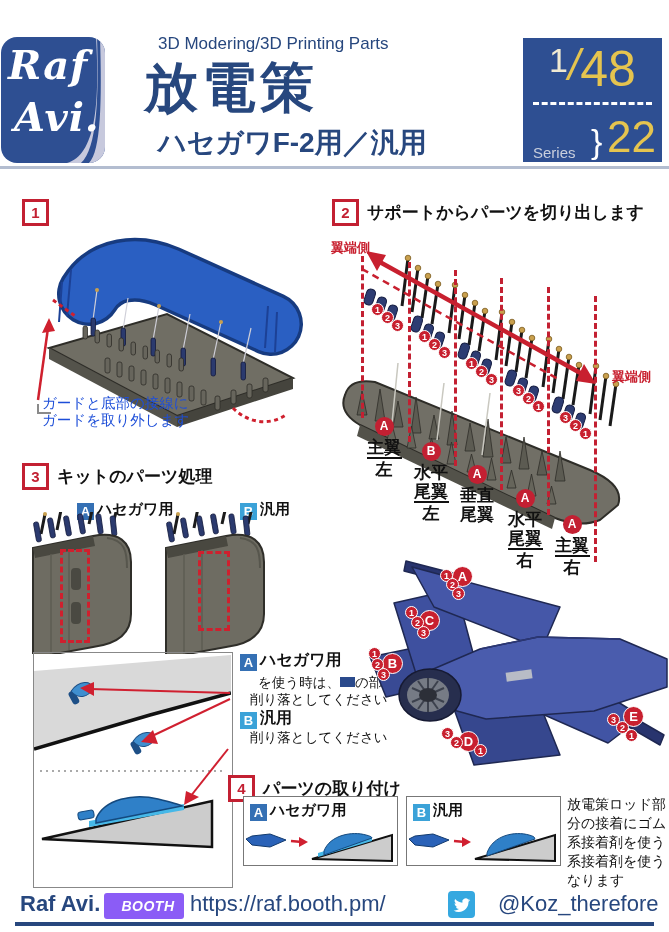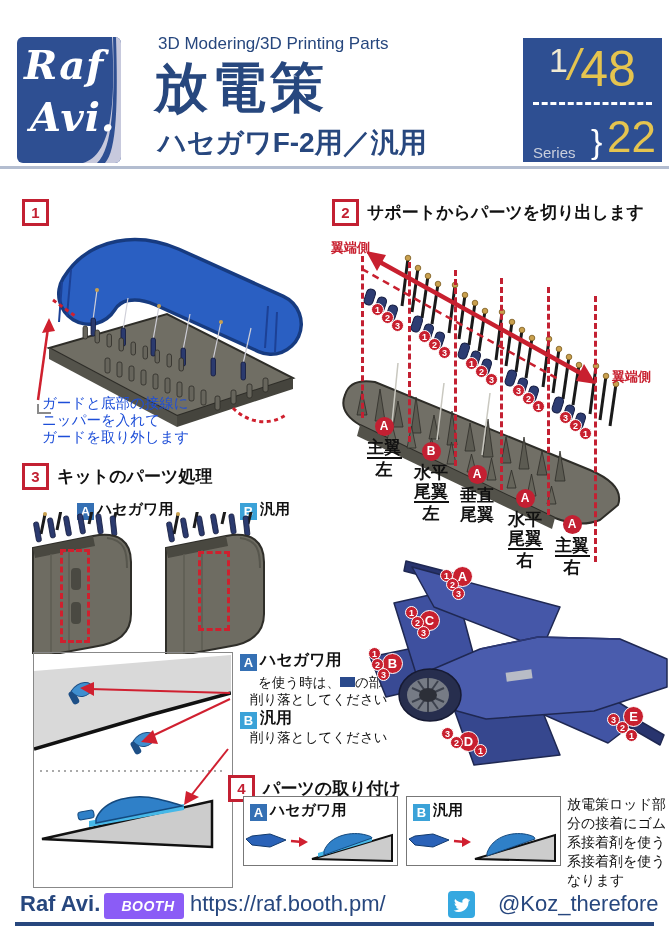--- a/index.html
+++ b/index.html
@@ -3,25 +3,25 @@
 <meta charset="utf-8">
 <style>
   html,body{margin:0;padding:0;}
   body{
     width:669px;height:932px;position:relative;background:#ffffff;
     font-family:"Liberation Sans","DejaVu Sans",sans-serif;color:#111;
     overflow:hidden;
   }
   .abs{position:absolute;}
   
-  .logo-box{left:17px;top:37px;width:104px;height:126px;background:#2e4f92;border-radius:6px;overflow:hidden;}
+  .logo-box{left:1px;top:37px;width:104px;height:126px;background:#2e4f92;border-radius:16px;overflow:hidden;}
   .logo-text{position:absolute;left:7px;top:2px;color:#fff;font-family:"DejaVu Serif","Liberation Serif",serif;
     font-style:italic;font-weight:bold;font-size:40px;line-height:52px;letter-spacing:1px;}
   .tagline{left:158px;top:34px;font-size:17px;color:#27477e;}
-  .main-title{left:154px;top:52px;font-size:54px;font-weight:bold;color:#27477e;letter-spacing:4px;}
+  .main-title{left:144px;top:52px;font-size:54px;font-weight:bold;color:#27477e;letter-spacing:4px;}
   .subtitle{left:158px;top:124px;font-size:28px;font-weight:bold;color:#27477e;}
   .scale-box{left:523px;top:38px;width:139px;height:124px;background:#2e4f92;}
   .scale-row{position:absolute;left:0;top:2px;width:100%;text-align:center;color:#f0ead2;}
   .scale-one{font-size:34px;vertical-align:14px;}
   .scale-slash{font-size:44px;color:#e5c44f;font-style:italic;vertical-align:6px;}
   .scale-48{font-size:50px;color:#e5c44f;text-align:center;}
   .scale-dash{position:absolute;left:10px;top:64px;width:119px;border-top:3px dashed #ffffff;}
   .series-label{position:absolute;left:10px;top:106px;font-size:15px;color:#c9cfdd;}
   .series-brace{position:absolute;left:68px;top:84px;font-size:34px;color:#ffffff;}
   .series-num{position:absolute;left:84px;top:74px;font-size:44px;color:#e5c44f;}
@@ -159,21 +159,20 @@
   <path d="M28,70 L50,86" stroke="#cf202e" stroke-width="3" stroke-dasharray="4,3.5" fill="none"></path>
   <path d="M208,178 C224,194 246,196 262,184" stroke="#cf202e" stroke-width="3" stroke-dasharray="4,3.5" fill="none"></path>
 
   <line x1="13" y1="170" x2="23" y2="98" stroke="#cf202e" stroke-width="2.5"></line>
   <polygon points="24,88 17,103 30,101" fill="#cf202e"></polygon>
   <polyline points="13,174 13,183 26,183" stroke="#8a8a8a" stroke-width="2" fill="none"></polyline>
 </svg>
 
 <div class="abs callout" style="left:42px;top:395px">
   <div>ガードと底部の接線に</div>
-  <div>ニッパーを入れて</div>
   <div>ガードを取り外します</div>
 </div>
 
 <div class="abs step-hd" style="left:332px;top:199px">
   <div class="step-num">2</div>
   <div class="step-title">サポートからパーツを切り出します</div>
 </div>
 
 <svg class="abs" style="left:332px;top:235px" width="337" height="300">
 

